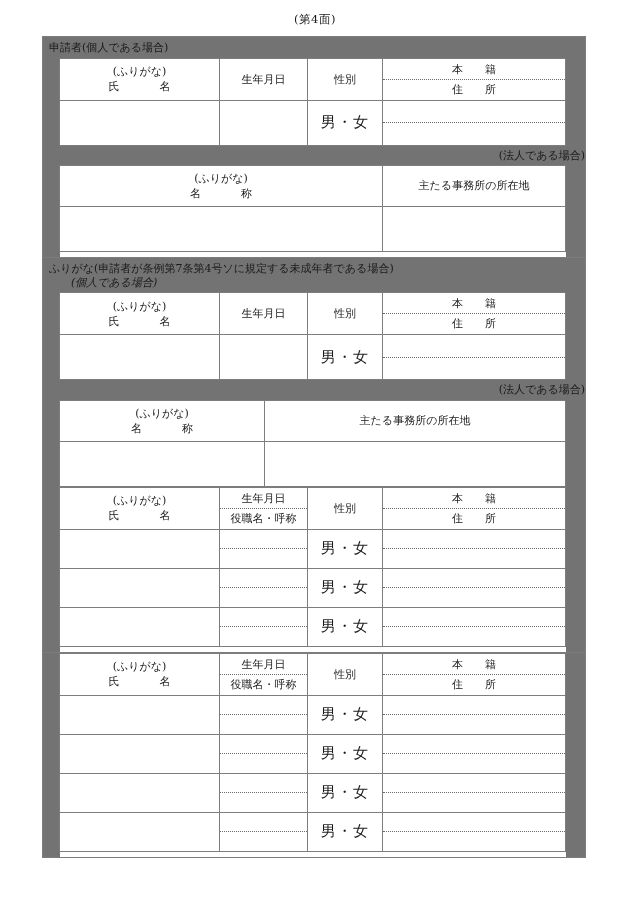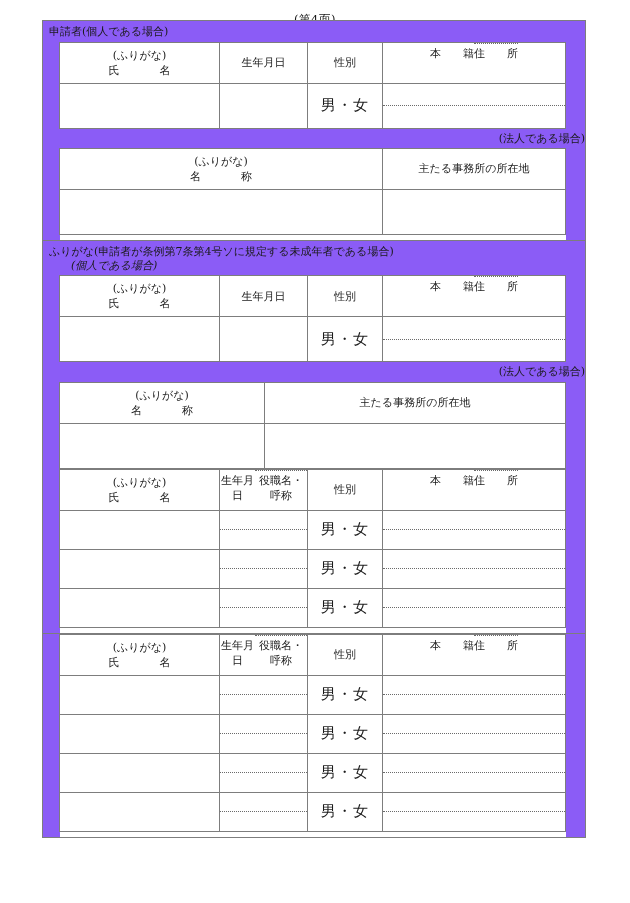--- a/index.html
+++ b/index.html
@@ -11,23 +11,23 @@
   .page{position:relative;width:630px;height:903px;box-sizing:border-box;}
 
   
   .page-header{
     position:absolute;left:0;top:12px;width:630px;
     text-align:center;font-size:11.5px;letter-spacing:.5px;
   }
 
   
   .form-frame{
-    position:absolute;left:42px;top:20px;width:544px;
+    position:absolute;left:42px;top:36px;width:544px;
     border:1px solid #7d7d7d;box-sizing:border-box;
-    background:#8b5cf6;
+    background:#737373;
   }
 
   
   .section{border-bottom:1px solid #7d7d7d;}
   .section:last-child{border-bottom:none;}
 
   .sec-title{
     font-size:11px;padding:4px 0 3px 6px;line-height:1.25;
     white-space:nowrap;
   }
@@ -49,21 +49,21 @@
     padding:0;text-align:center;vertical-align:middle;
     background:#fff;
   }
   .tbl tr.head td{height:40px;}
   .tbl tr.data td{height:38px;}
   .tbl tr.data-tall td{height:44px;}
 
   .spacer-row td{border:none;height:5px;}
 
   
-  .stack{display:flex;flex-direction:row;justify-content:center;height:100%;}
+  .stack{display:flex;flex-direction:column;justify-content:flex-start;height:100%;}
   .stack .top{padding:3px 0 2px;}
   .stack .bot{padding:2px 0 3px;border-top:1px dotted #6b6b6b;}
 
   
   .split{display:flex;flex-direction:column;height:100%;}
   .split .half{flex:1;}
   .split .half.b{border-top:1px dotted #6b6b6b;}
   .sp2{letter-spacing:.55em;padding-left:.55em;}
   .nowrap{white-space:nowrap;}
   .gender{font-size:15px;letter-spacing:.08em;}

